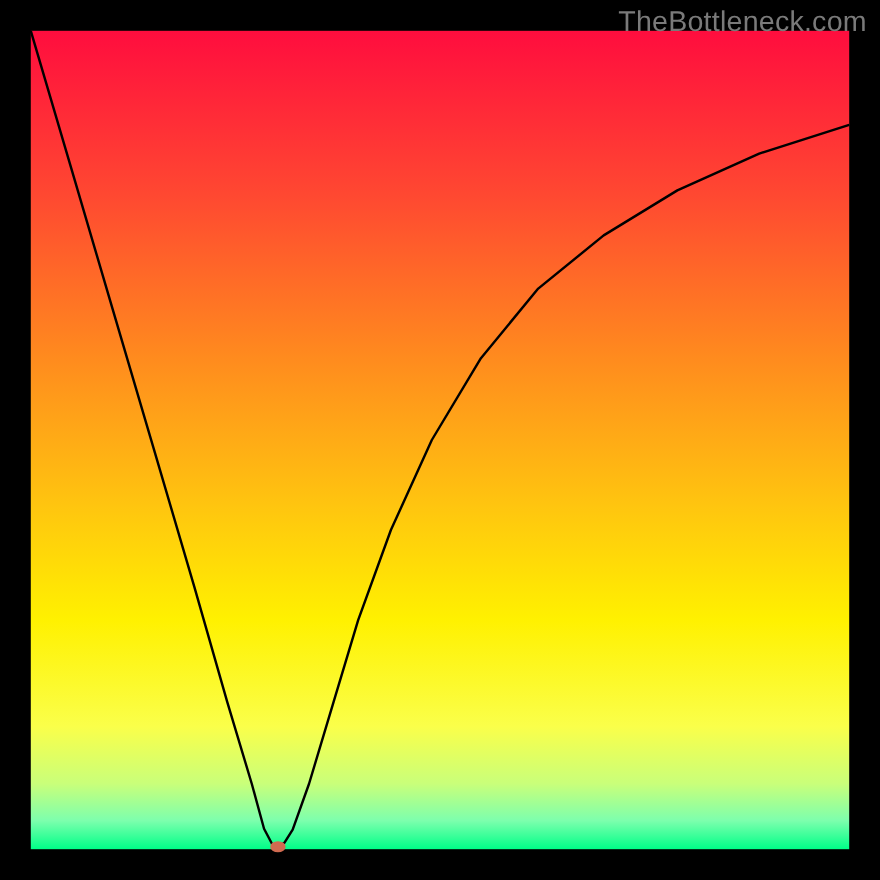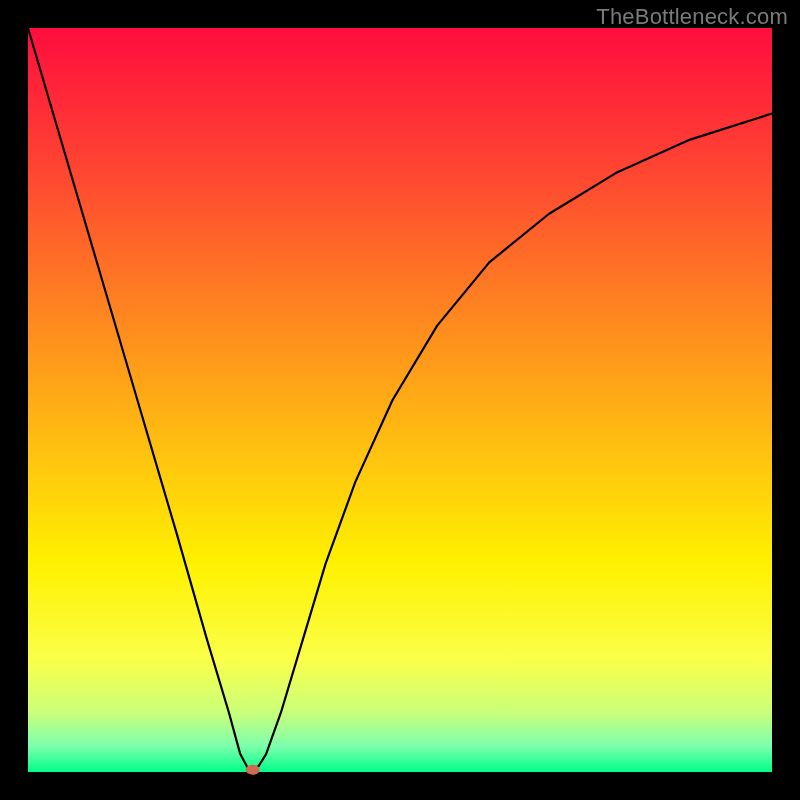--- a/index.html
+++ b/index.html
@@ -13,21 +13,21 @@
   #container {
     position: relative;
     width: 800px;
     height: 800px;
   }
   #watermark {
     position: absolute;
     top: 4px;
     right: 12px;
     color: #7a7a7a;
-    font-size: 22px;
+    font-size: 26px;
     font-weight: 500;
     letter-spacing: 0.2px;
   }
   svg {
     display: block;
   }
 </style>
 </head>
 <body>
 

